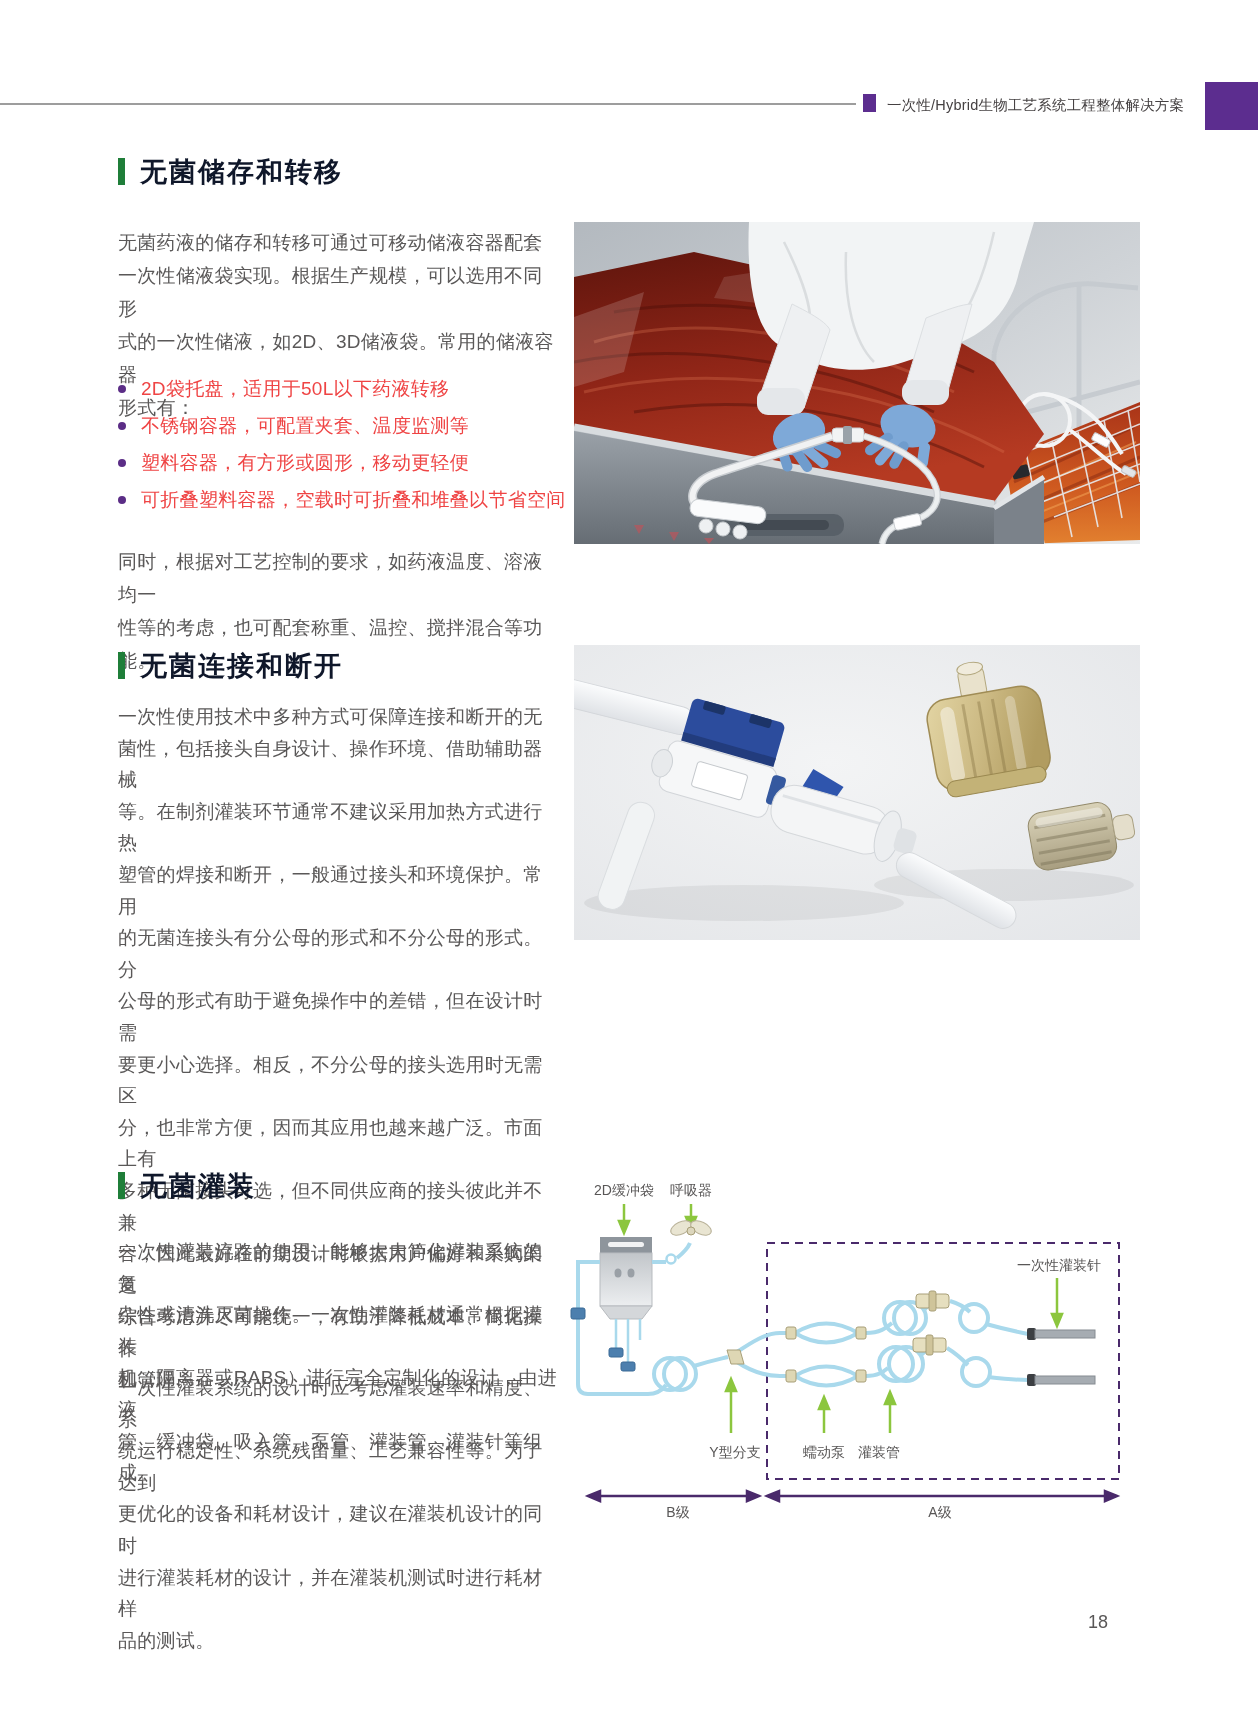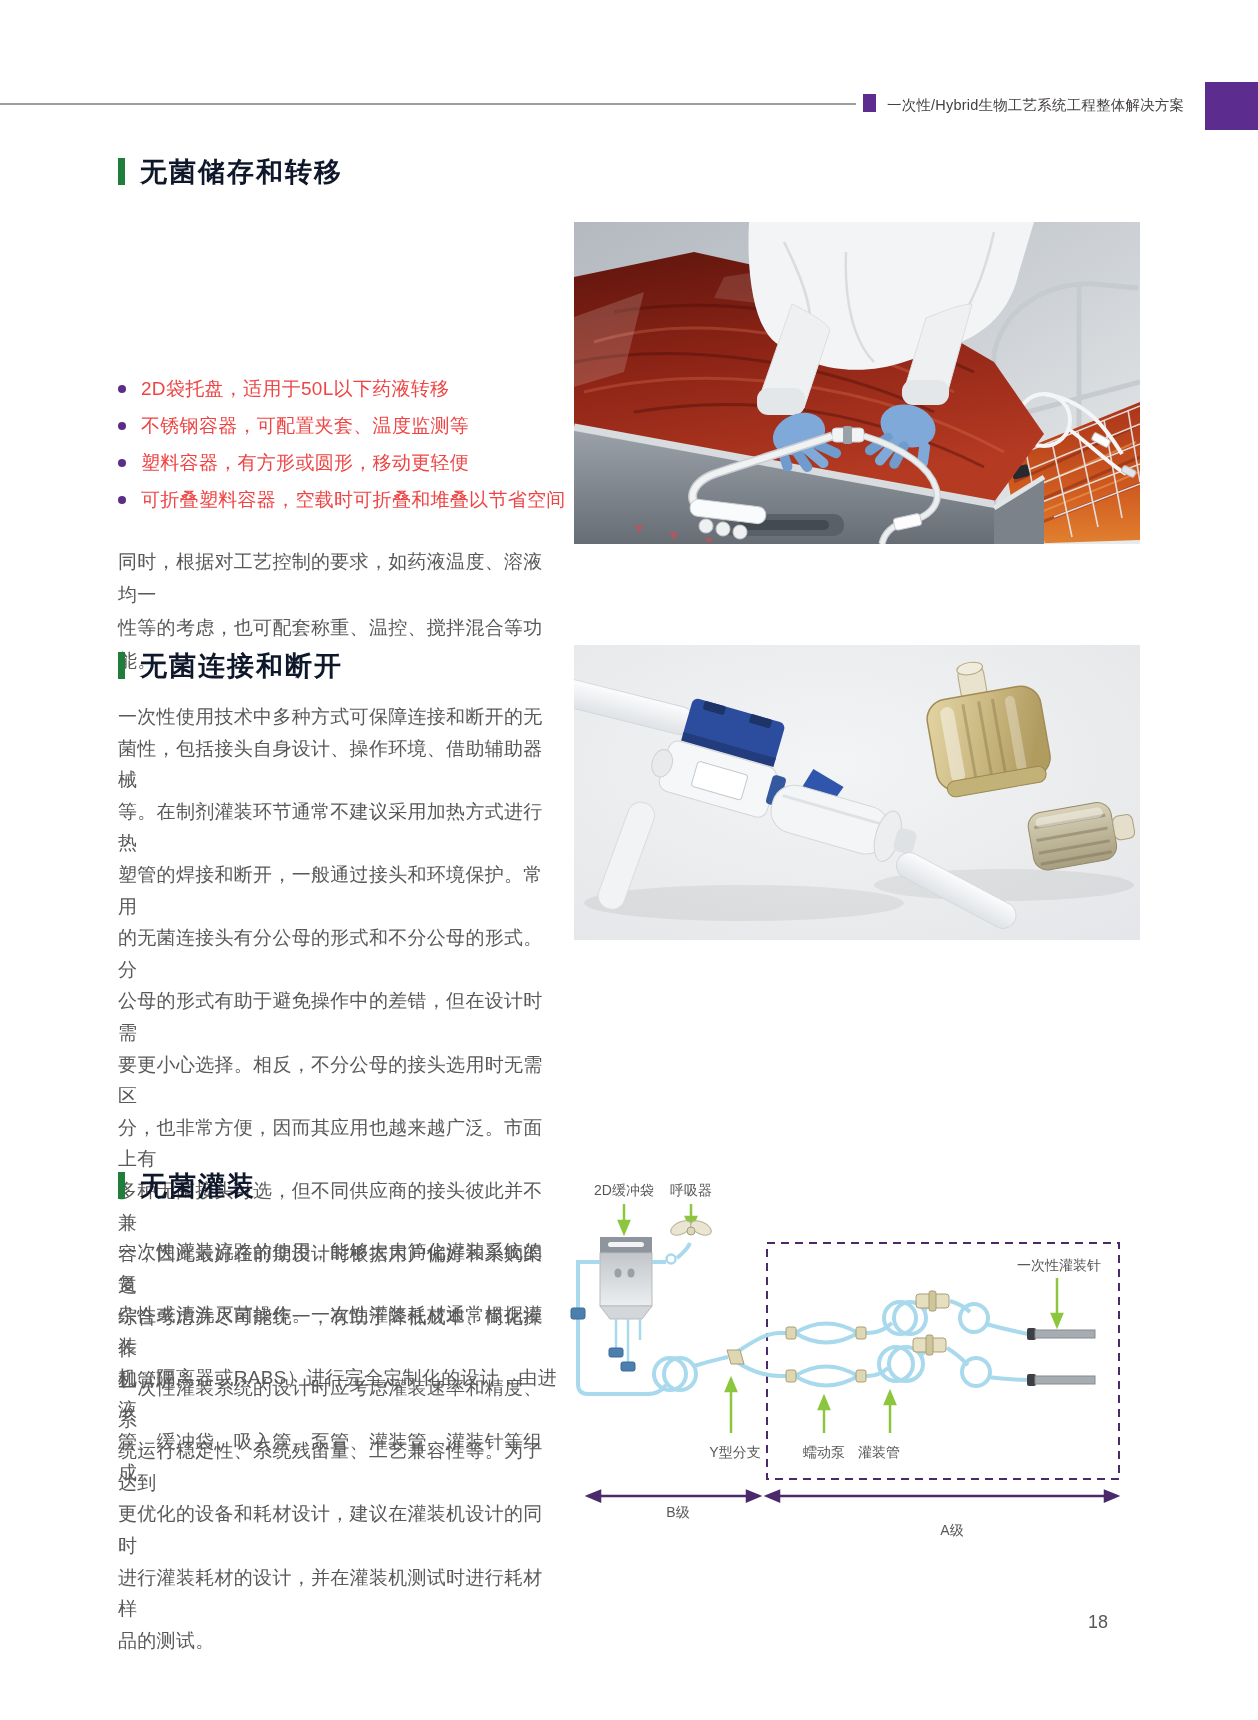--- a/index.html
+++ b/index.html
@@ -43,20 +43,24 @@
 
   <div class="hdr-rule"></div>
   <div class="hdr-marker"></div>
   <div class="hdr-title">一次性/Hybrid生物工艺系统工程整体解决方案</div>
   <div class="hdr-block"></div>
 
   <div class="sec-title" style="top:154px;">
     <div class="sec-bar"></div>
     <h2>无菌储存和转移</h2>
   </div>
+  <div class="para lh33" style="top:226px;">无菌药液的储存和转移可通过可移动储液容器配套
+一次性储液袋实现。根据生产规模，可以选用不同形
+式的一次性储液，如2D、3D储液袋。常用的储液容器
+形式有：</div>
   <div class="bullets">
     <div class="bullet-row">
       <span class="bullet-dot"></span>
       <span class="bullet-text">2D袋托盘，适用于50L以下药液转移</span>
     </div>
     <div class="bullet-row">
       <span class="bullet-dot"></span>
       <span class="bullet-text">不锈钢容器，可配置夹套、温度监测等</span>
     </div>
     <div class="bullet-row">
@@ -400,18 +404,18 @@
       </g>
     </svg>
 
     <div class="dlabel" style="left:94px;top:13px;">2D缓冲袋</div>
     <div class="dlabel" style="left:161px;top:13px;">呼吸器</div>
     <div class="dlabel" style="left:529px;top:88px;">一次性灌装针</div>
     <div class="dlabel" style="left:205px;top:275px;">Y型分支</div>
     <div class="dlabel" style="left:294px;top:275px;">蠕动泵</div>
     <div class="dlabel" style="left:349px;top:275px;">灌装管</div>
     <div class="dlabel" style="left:148px;top:335px;">B级</div>
-    <div class="dlabel" style="left:410px;top:353px;margin-left:12px;">A级</div>
+    <div class="dlabel" style="left:410px;top:335px;">A级</div>
   </div>
 
   <div class="page-num">18</div>
 
 </div>
 
 </body></html>

